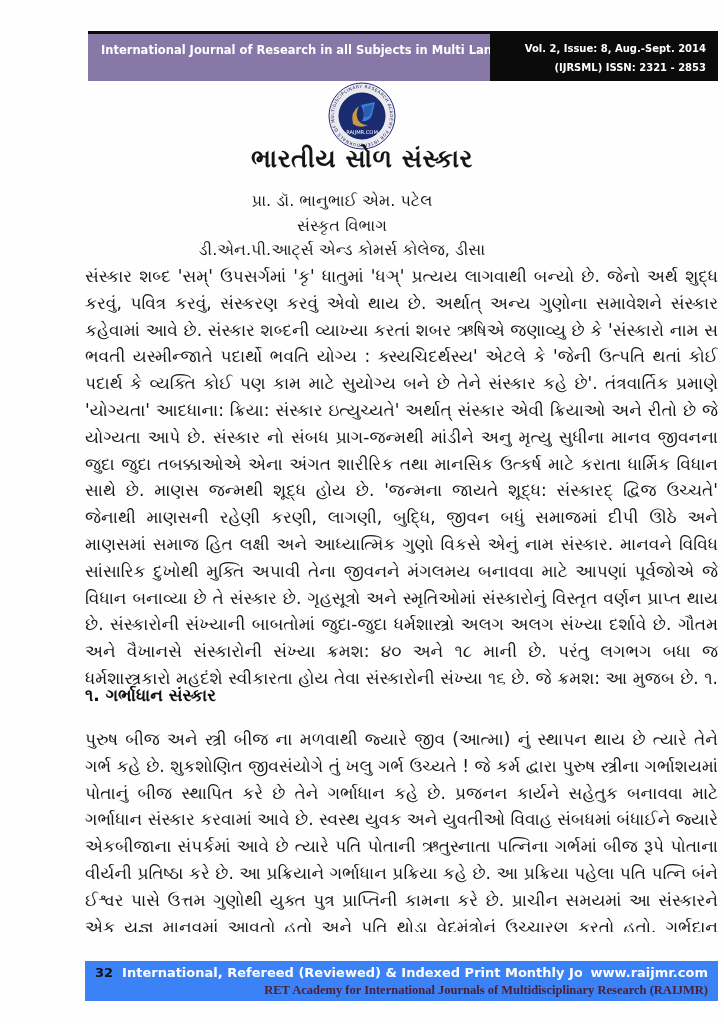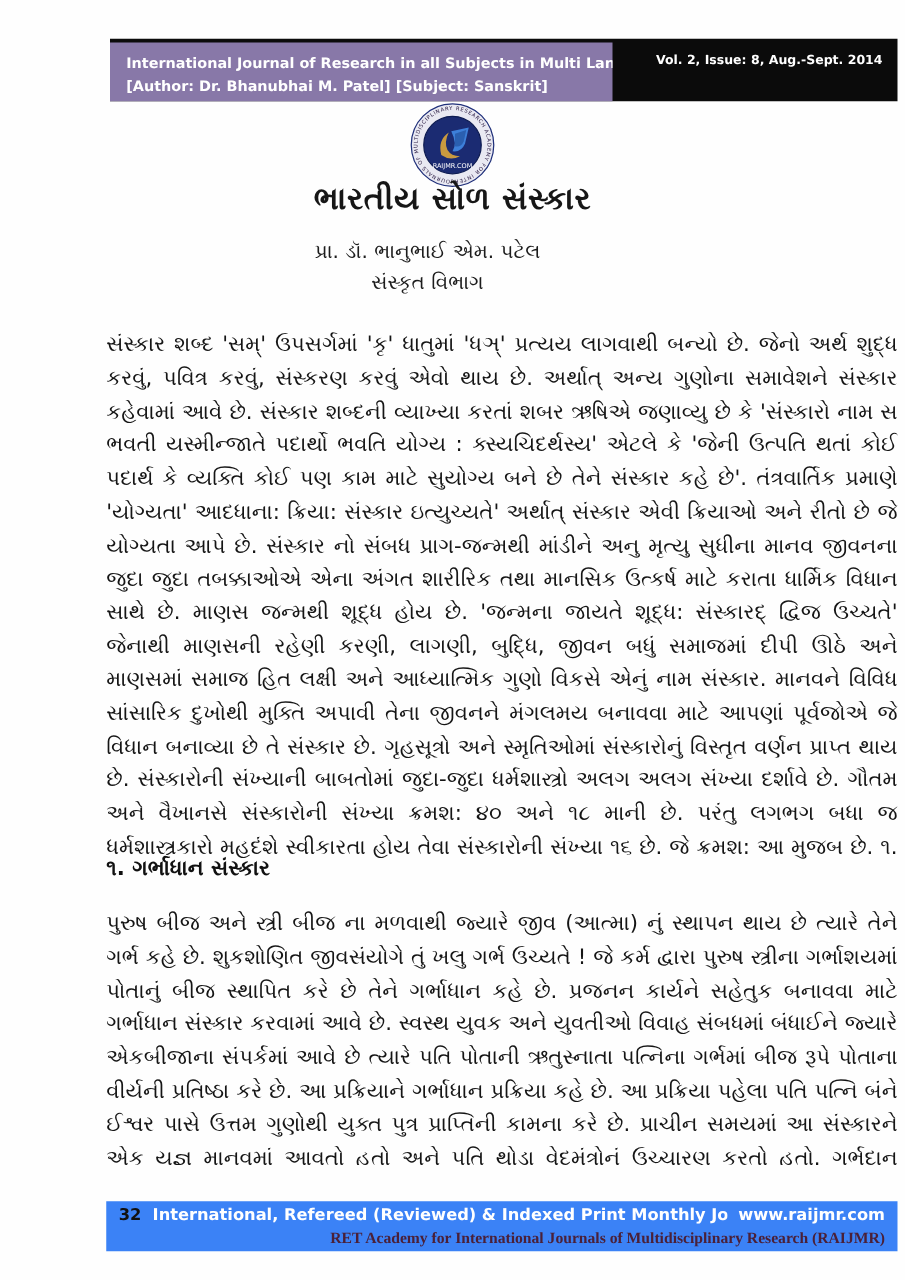--- a/index.html
+++ b/index.html
@@ -78,24 +78,24 @@
   }
 </style>
 </head>
 <body>
 
 <div class="page">
 
   <div class="header">
     <div class="header-left">
       <div>International Journal of Research in all Subjects in Multi Languages</div>
-      <div>[Author: Dr. Bhanubhai M. Patel] [Subject: Sanskrit]</div>
     </div>
     <div class="header-right">
       <div>Vol. 2, Issue: 8, Aug.-Sept. 2014</div>
+      <div>(IJRSML)  ISSN: 2321 - 2853</div>
     </div>
   </div>
 
   <div class="logo-wrap">
     <svg width="68" height="68" viewBox="0 0 68 68">
       <circle cx="34" cy="34" r="33" fill="#e9e9f2" stroke="#20307a" stroke-width="1"></circle>
       <defs>
         <path id="ringpath" d="M 34,62 A 28,28 0 1 1 34.01,62"></path>
       </defs>
       <text font-size="4.2" fill="#23143c" font-family="DejaVu Sans, sans-serif" letter-spacing="0.6">
@@ -105,20 +105,21 @@
       <path d="M 25,42 Q 22,30 31,24 Q 27,32 30,38 Q 33,43 40,43 Q 32,47 25,42 Z" fill="#c99a3f"></path>
       <path d="M 33,23 L 47,20 L 44,33 Q 41,40 34,39 Q 38,33 33,23 Z" fill="#3d7fd9"></path>
       <path d="M 36,25 L 45,22 L 43,31 Q 41,36 36,35 Z" fill="#2a5fb0"></path>
       <text x="34" y="52" text-anchor="middle" font-size="5.2" fill="#ffffff" font-family="DejaVu Sans, sans-serif">RAIJMR.COM</text>
     </svg>
   </div>
 
   <div class="title">ભારતીય સોળ સંસ્કાર</div>
   <div class="byline author">પ્રા. ડૉ. ભાનુભાઈ એમ. પટેલ</div>
   <div class="byline dept">સંસ્કૃત વિભાગ</div>
+  <div class="byline college">ડી.એન.પી.આર્ટ્સ એન્ડ કોમર્સ કોલેજ, ડીસા</div>
 
   <div class="para para1">સંસ્કાર શબ્દ 'સમ્' ઉપસર્ગમાં 'કૃ' ધાતુમાં 'ધઞ્' પ્રત્યય લાગવાથી બન્યો છે. જેનો અર્થ શુદ્ધ કરવું, પવિત્ર કરવું, સંસ્કરણ કરવું એવો થાય છે. અર્થાત્ અન્ય ગુણોના સમાવેશને સંસ્કાર કહેવામાં આવે છે. સંસ્કાર શબ્દની વ્યાખ્યા કરતાં શબર ઋષિએ જણાવ્યુ છે કે 'સંસ્કારો નામ સ ભવતી યસ્મીન્જાતે પદાર્થો ભવતિ યોગ્ય : ક્સ્યચિદર્થસ્ય' એટલે કે 'જેની ઉત્પતિ થતાં કોઈ પદાર્થ કે વ્યક્તિ કોઈ પણ કામ માટે સુયોગ્ય બને છે તેને સંસ્કાર કહે છે'. તંત્રવાર્તિક પ્રમાણે 'યોગ્યતા' આદધાના: ક્રિયા: સંસ્કાર ઇત્યુચ્યતે' અર્થાત્ સંસ્કાર એવી ક્રિયાઓ અને રીતો છે જે યોગ્યતા આપે છે. સંસ્કાર નો સંબધ પ્રાગ-જન્મથી માંડીને અનુ મૃત્યુ સુધીના માનવ જીવનના જુદા જુદા તબક્કાઓએ એના અંગત શારીરિક તથા માનસિક ઉત્કર્ષ માટે કરાતા ધાર્મિક વિધાન સાથે છે. માણસ જન્મથી શૂદ્ધ હોય છે. 'જન્મના જાયતે શૂદ્ધ: સંસ્કારદ્ દ્વિજ ઉચ્ચતે' જેનાથી માણસની રહેણી કરણી, લાગણી, બુદ્ધિ, જીવન બધું સમાજમાં દીપી ઊઠે અને માણસમાં સમાજ હિત લક્ષી અને આધ્યાત્મિક ગુણો વિકસે એનું નામ સંસ્કાર. માનવને વિવિધ સાંસારિક દુખોથી મુક્તિ અપાવી તેના જીવનને મંગલમય બનાવવા માટે આપણાં પૂર્વજોએ જે વિધાન બનાવ્યા છે તે સંસ્કાર છે. ગૃહસૂત્રો અને સ્મૃતિઓમાં સંસ્કારોનું વિસ્તૃત વર્ણન પ્રાપ્ત થાય છે. સંસ્કારોની સંખ્યાની બાબતોમાં જુદા-જુદા ધર્મશાસ્ત્રો અલગ અલગ સંખ્યા દર્શાવે છે. ગૌતમ અને વૈખાનસે સંસ્કારોની સંખ્યા ક્રમશ: ૪૦ અને ૧૮ માની છે. પરંતુ લગભગ બધા જ ધર્મશાસ્ત્રકારો મહદંશે સ્વીકારતા હોય તેવા સંસ્કારોની સંખ્યા ૧૬ છે. જે ક્રમશ: આ મુજબ છે. ૧. ગર્ભાદાન ૨.પુંસવન ૩. સીમન્તોન્નયન, ૪. જાતકર્મ ૫. નામકરણ ૬. નિષ્ક્રમણ ૭. અન્નપ્રાશન ૮. ચૂડાકરણ, ૯. કર્ણવેધ, ૧૦. વિદ્યારંભ, ૧૧. ઉપનયન, ૧૨. વેદારંભ, ૧૩. કેશાન્ત, ૧૪. સમાવર્તન, ૧૫. વિવાહ અને ૧૬. અંત્યેષ્ટિ.</div>
 
   <div class="section-heading">૧. ગર્ભાધાન સંસ્કાર</div>
 
   <div class="para para2">પુરુષ બીજ અને સ્ત્રી બીજ ના મળવાથી જ્યારે જીવ (આત્મા) નું સ્થાપન થાય છે ત્યારે તેને ગર્ભ કહે છે. શુકશોણિત જીવસંયોગે તું ખલુ ગર્ભ ઉચ્યતે ! જે કર્મ દ્વારા પુરુષ સ્ત્રીના ગર્ભાશયમાં પોતાનું બીજ સ્થાપિત કરે છે તેને ગર્ભાધાન કહે છે.  પ્રજનન કાર્યને સહેતુક બનાવવા માટે ગર્ભાધાન સંસ્કાર કરવામાં આવે છે. સ્વસ્થ યુવક અને યુવતીઓ વિવાહ સંબધમાં બંધાઈને જ્યારે એકબીજાના સંપર્કમાં આવે છે ત્યારે પતિ પોતાની ઋતુસ્નાતા પત્નિના ગર્ભમાં બીજ રૂપે પોતાના વીર્યની પ્રતિષ્ઠા કરે છે. આ પ્રક્રિયાને ગર્ભાધાન પ્રક્રિયા કહે છે. આ પ્રક્રિયા પહેલા પતિ પત્નિ બંને ઈશ્વર પાસે ઉત્તમ ગુણોથી યુક્ત પુત્ર પ્રાપ્તિની કામના કરે છે. પ્રાચીન સમયમાં આ સંસ્કારને એક યજ્ઞ માનવમાં આવતો હતો અને પતિ થોડા વેદમંત્રોનું ઉચ્ચારણ કરતો હતો. ગર્ભદાન સંસ્કાર સંપન કરવા માટે સ્ત્રીણો ઋતુકાળ હોવો જરૂરી માનવામાં આવ્યો છે. ગર્ભધારણ</div>
 
   <div class="footer">
     <div class="footer-row1">
       <span class="footer-page">32</span>

